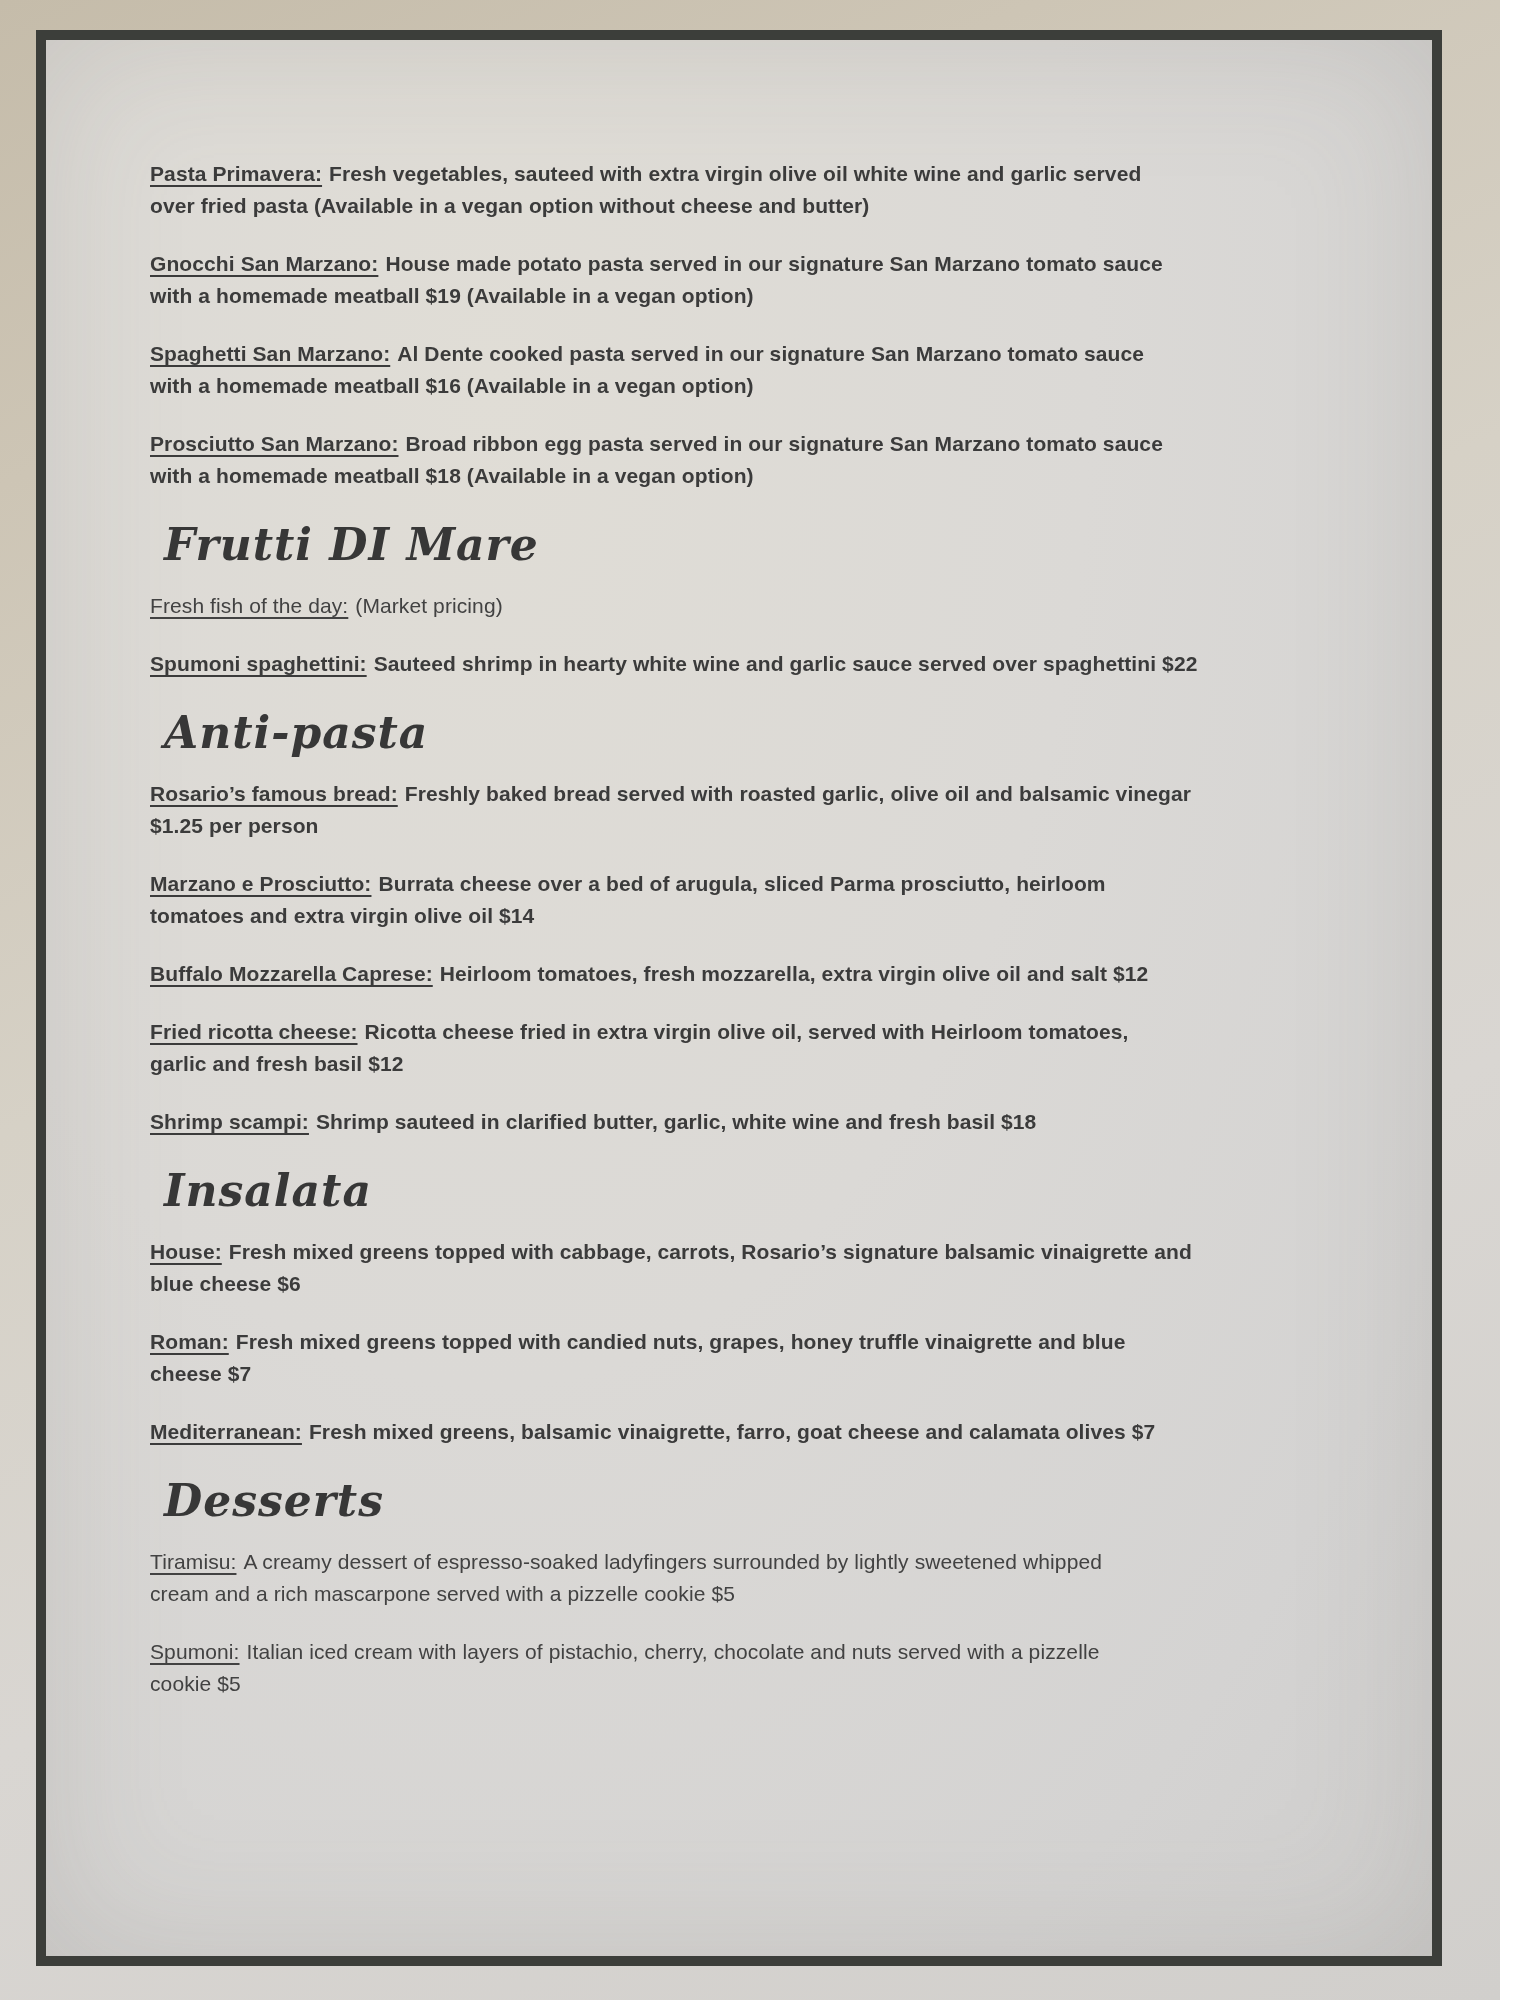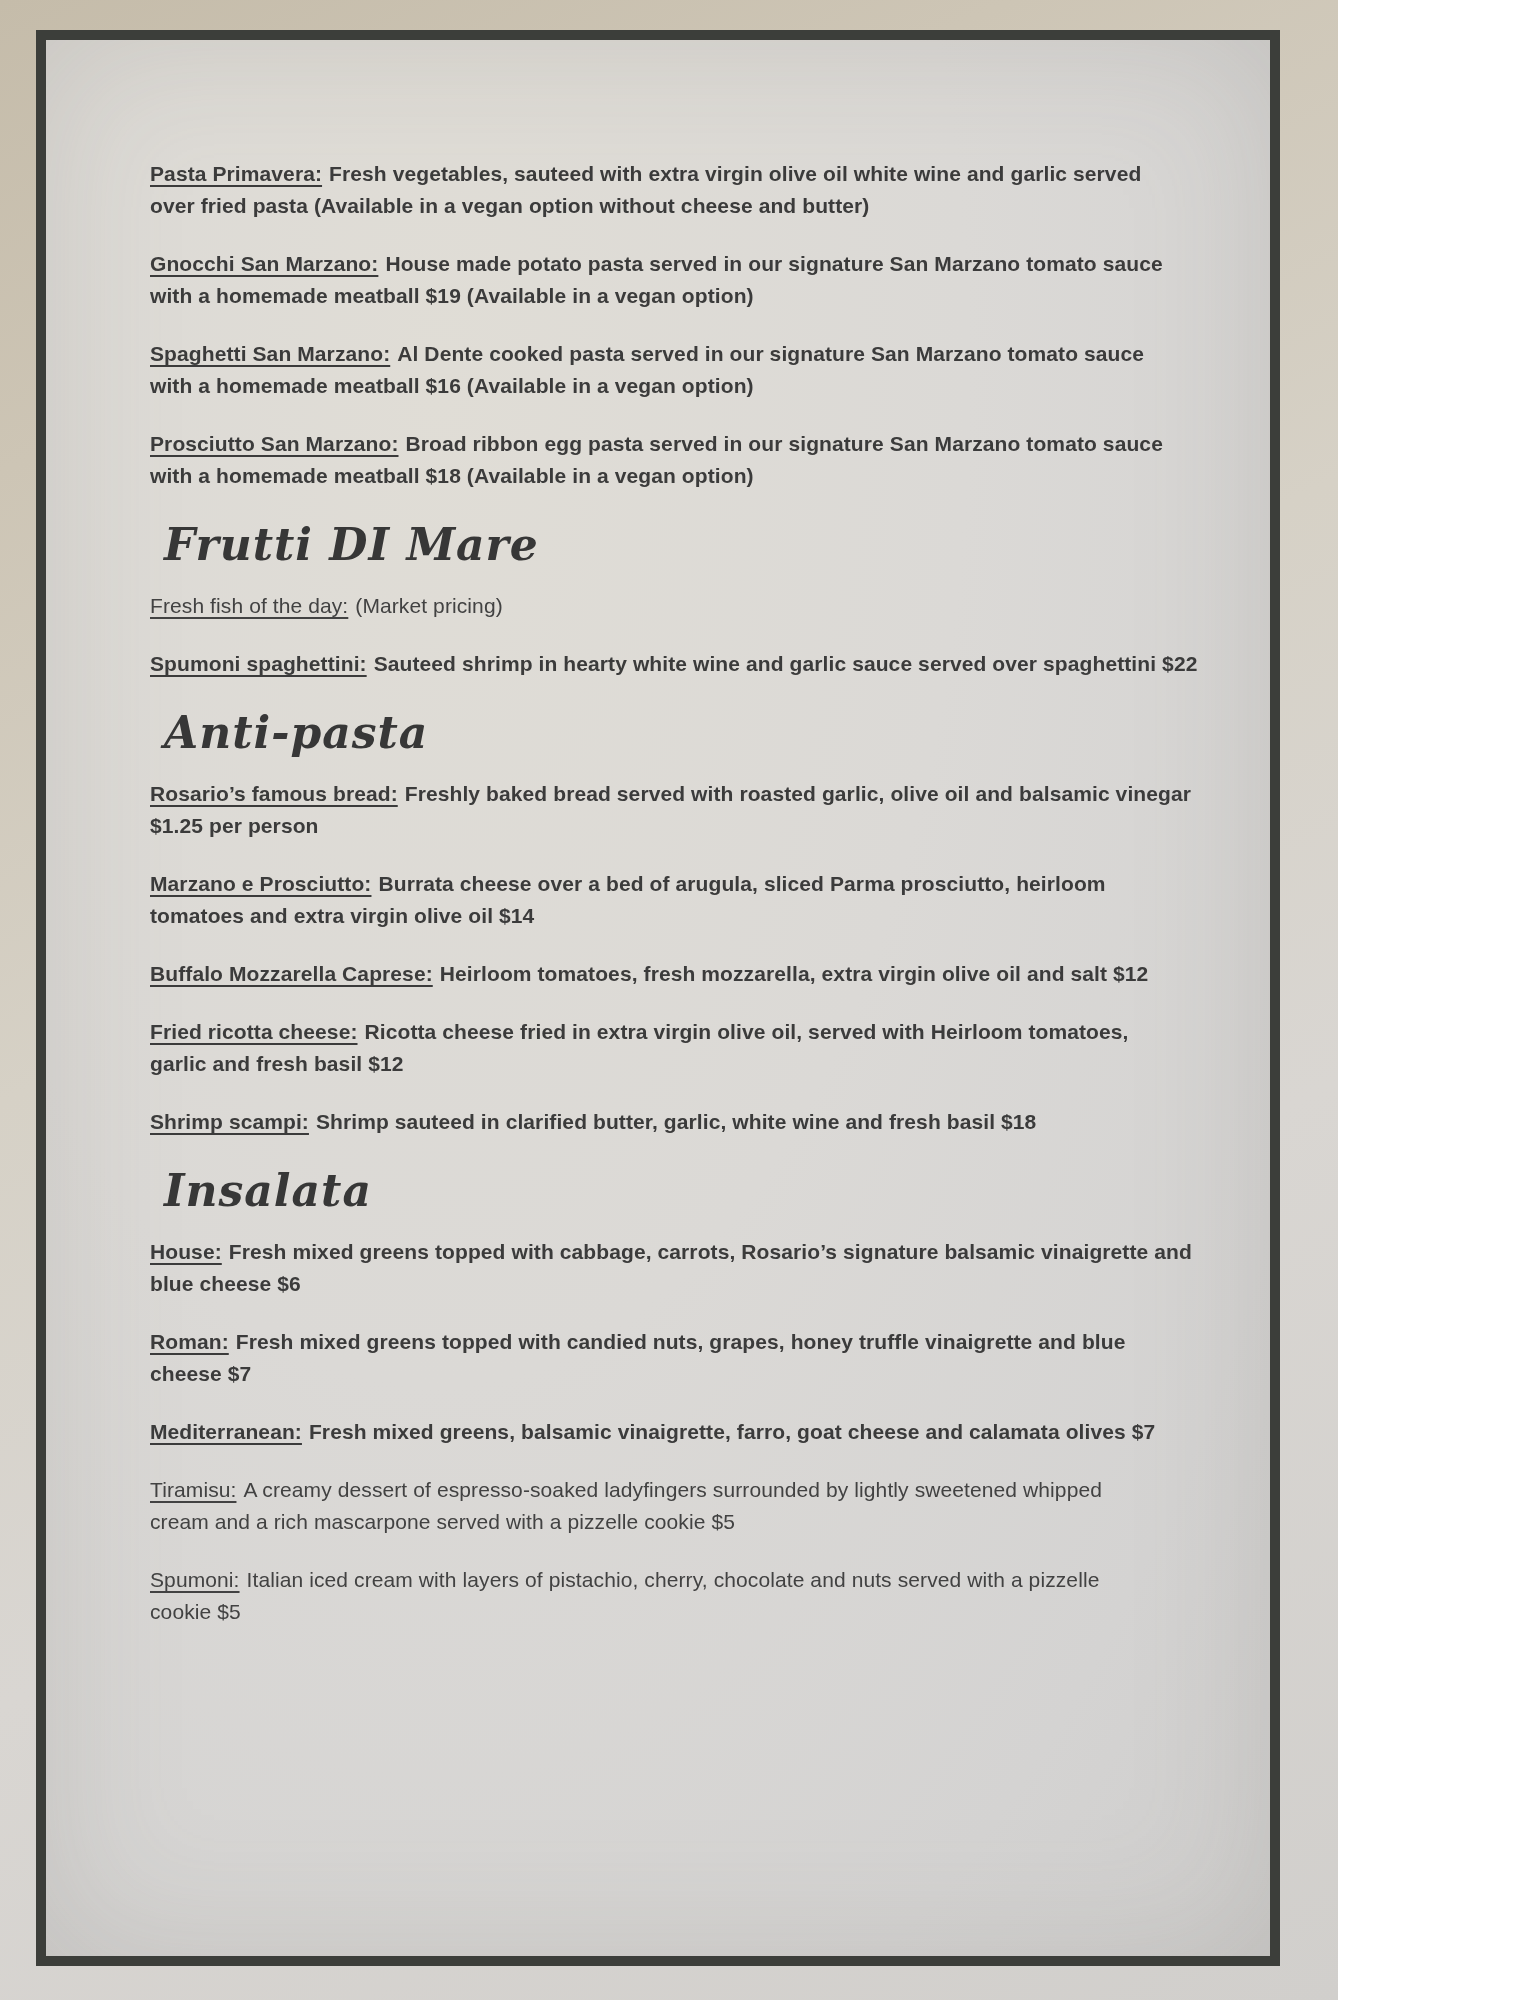--- a/index.html
+++ b/index.html
@@ -1,18 +1,18 @@
 <!DOCTYPE html>
 <html><head>
 <meta charset="utf-8">
 <style>
   html,body{margin:0;padding:0;}
   .photo{
     position:relative;
-    width:1338px;height:2000px;
+    width:1500px;height:2000px;
     overflow:hidden;
     background:linear-gradient(155deg,#c5bcaa 0%,#cdc5b5 18%,#d6d1c6 42%,#d9d6d2 65%,#d1cfcc 100%);
     font-family:"Liberation Sans",sans-serif;
   }
   .frame{
     position:absolute;
     left:36px;top:30px;right:58px;bottom:34px;
     border:10px solid #3c3e3a;
     background:radial-gradient(ellipse at 32% 18%,#e0ddd6 0%,#dbd9d6 45%,#d4d3d2 80%,#cfcecd 100%);
     box-shadow:inset 0 0 140px rgba(118,112,100,0.18);
@@ -89,20 +89,21 @@
       <section>
         <h2 class="script-heading">Insalata</h2>
         <p class="item"><span class="iname">House:</span><span>Fresh mixed greens topped with cabbage, carrots, Rosario’s signature balsamic vinaigrette and
 blue cheese $6</span></p>
         <p class="item"><span class="iname">Roman:</span><span>Fresh mixed greens topped with candied nuts, grapes, honey truffle vinaigrette and blue
 cheese $7</span></p>
         <p class="item"><span class="iname">Mediterranean:</span><span>Fresh mixed greens, balsamic vinaigrette, farro, goat cheese and calamata olives $7</span></p>
       </section>
 
       <section>
+        <h2 class="script-heading">Desserts</h2>
         <p class="item reg"><span class="iname">Tiramisu:</span><span>A creamy dessert of espresso-soaked ladyfingers surrounded by lightly sweetened whipped
 cream and a rich mascarpone served with a pizzelle cookie $5</span></p>
         <p class="item reg"><span class="iname">Spumoni:</span><span>Italian iced cream with layers of pistachio, cherry, chocolate and nuts served with a pizzelle
 cookie $5</span></p>
       </section>
 
     </div>
   </div>
 </div>
 

